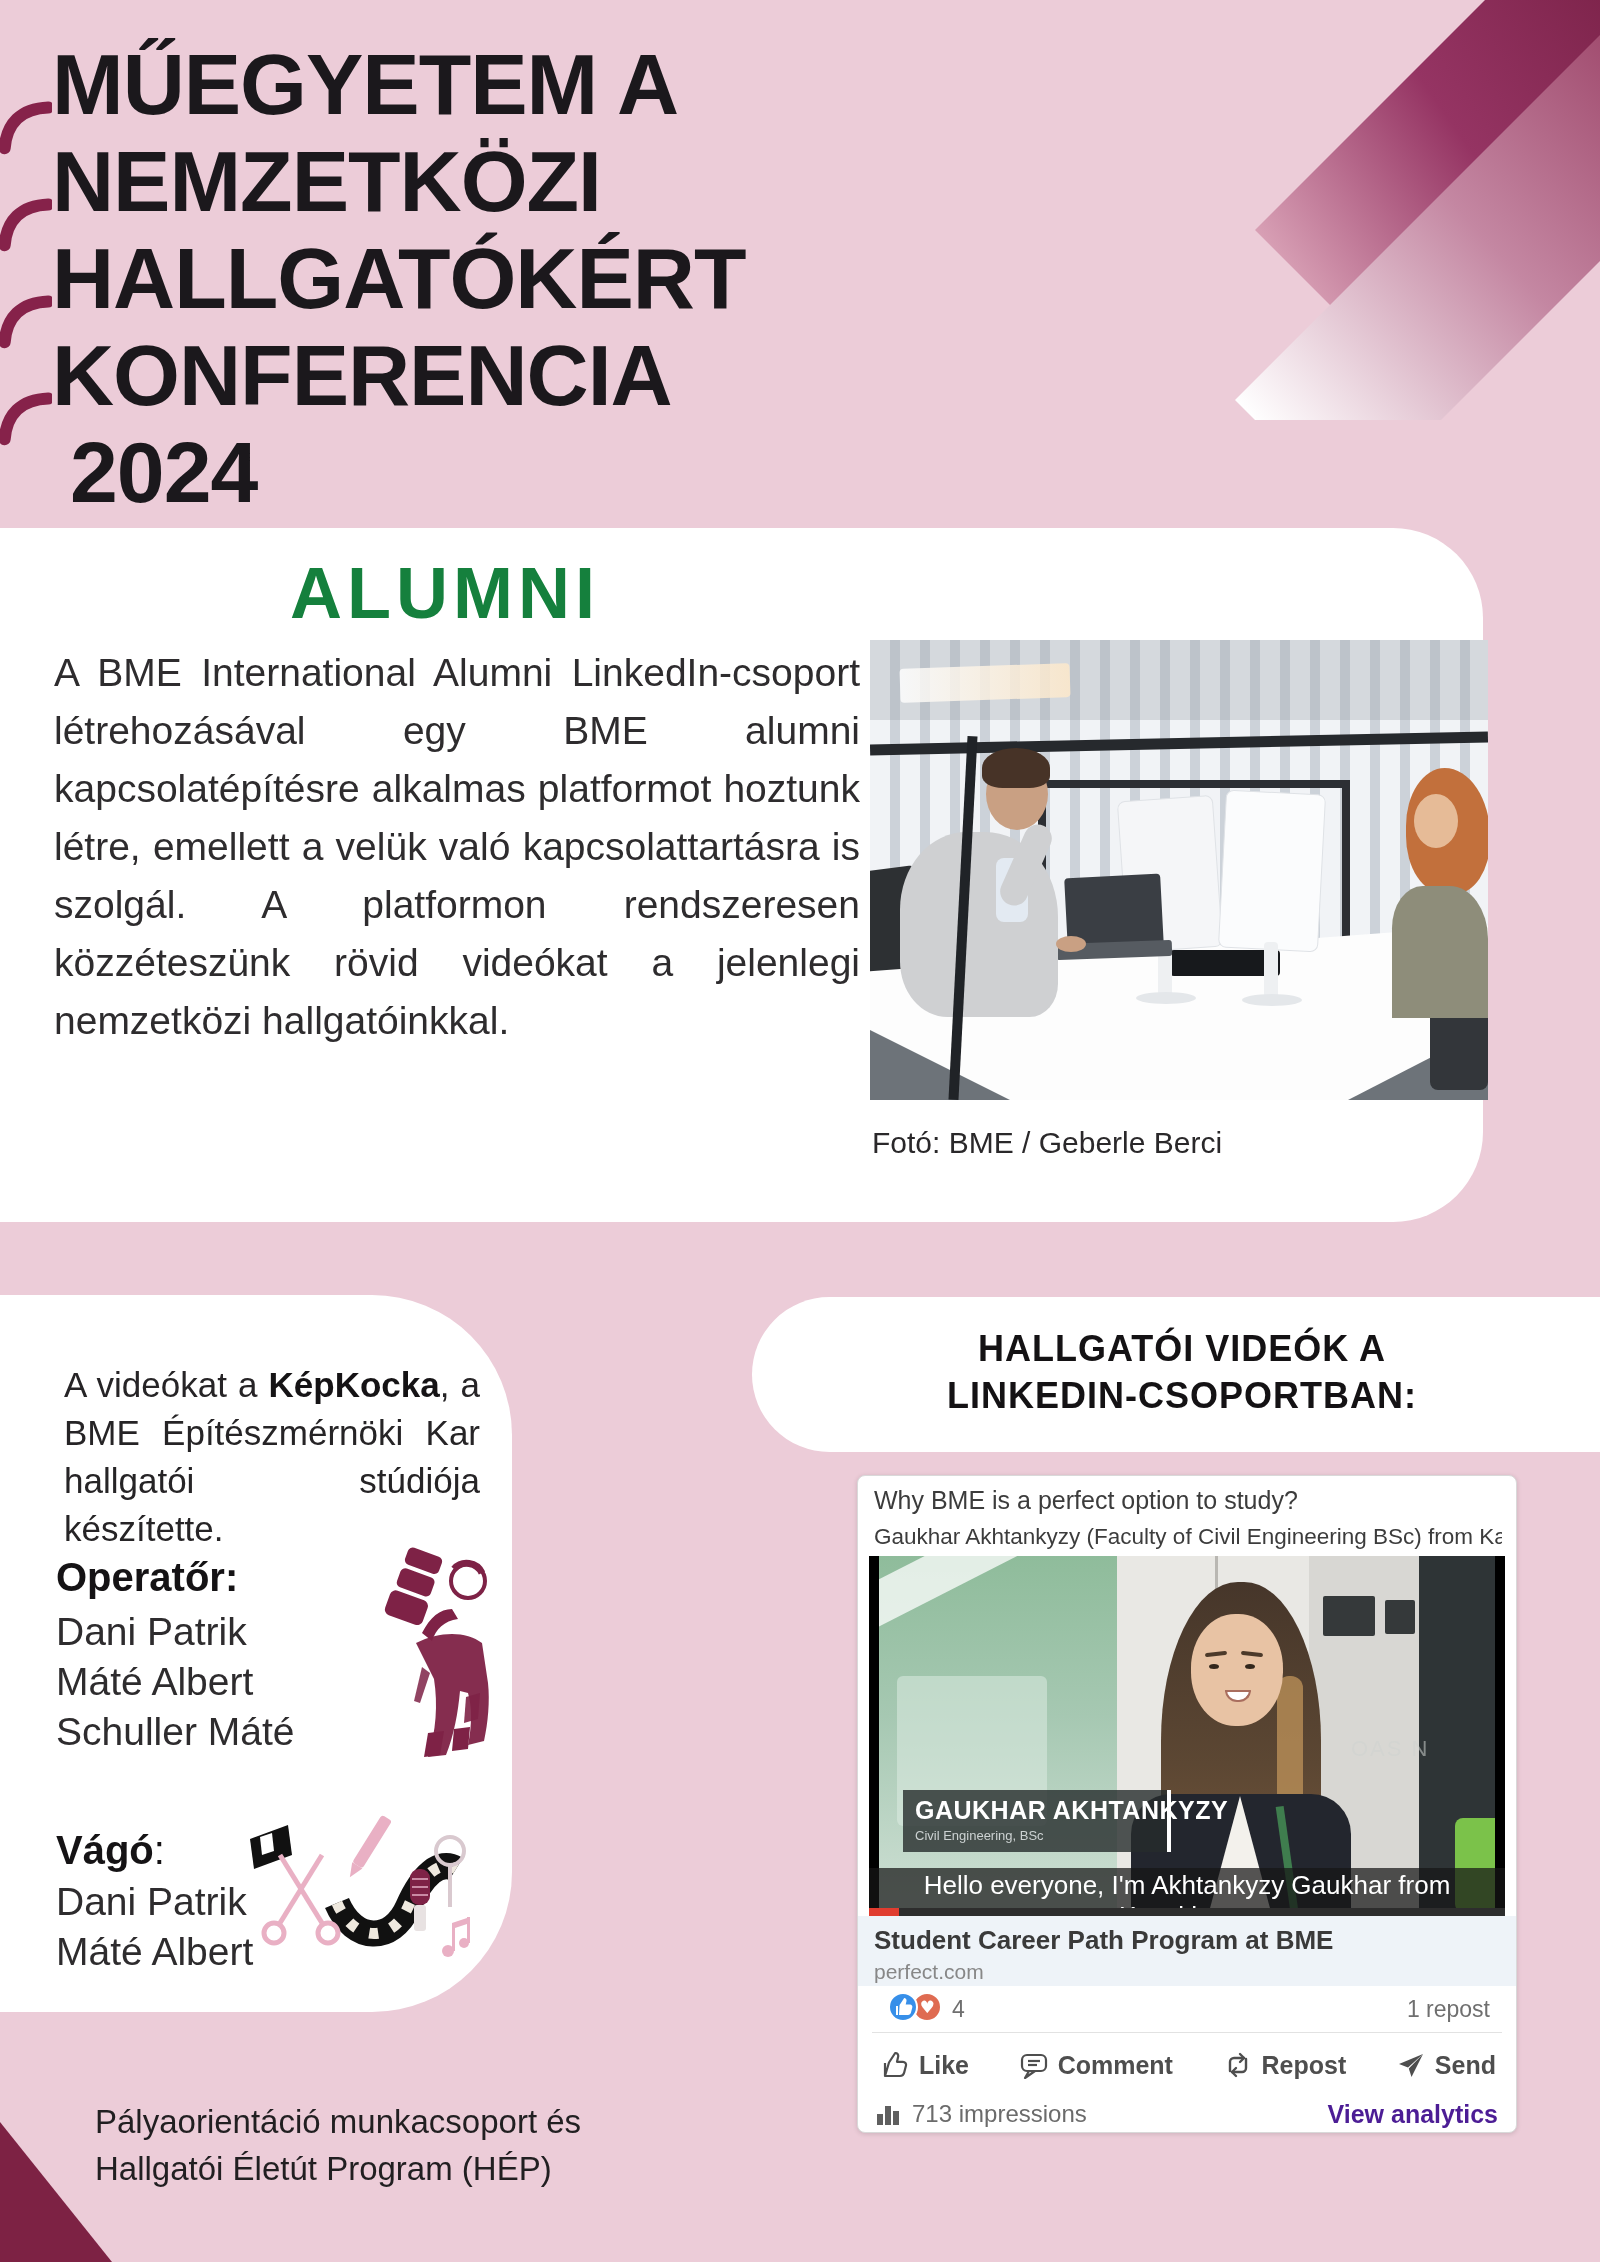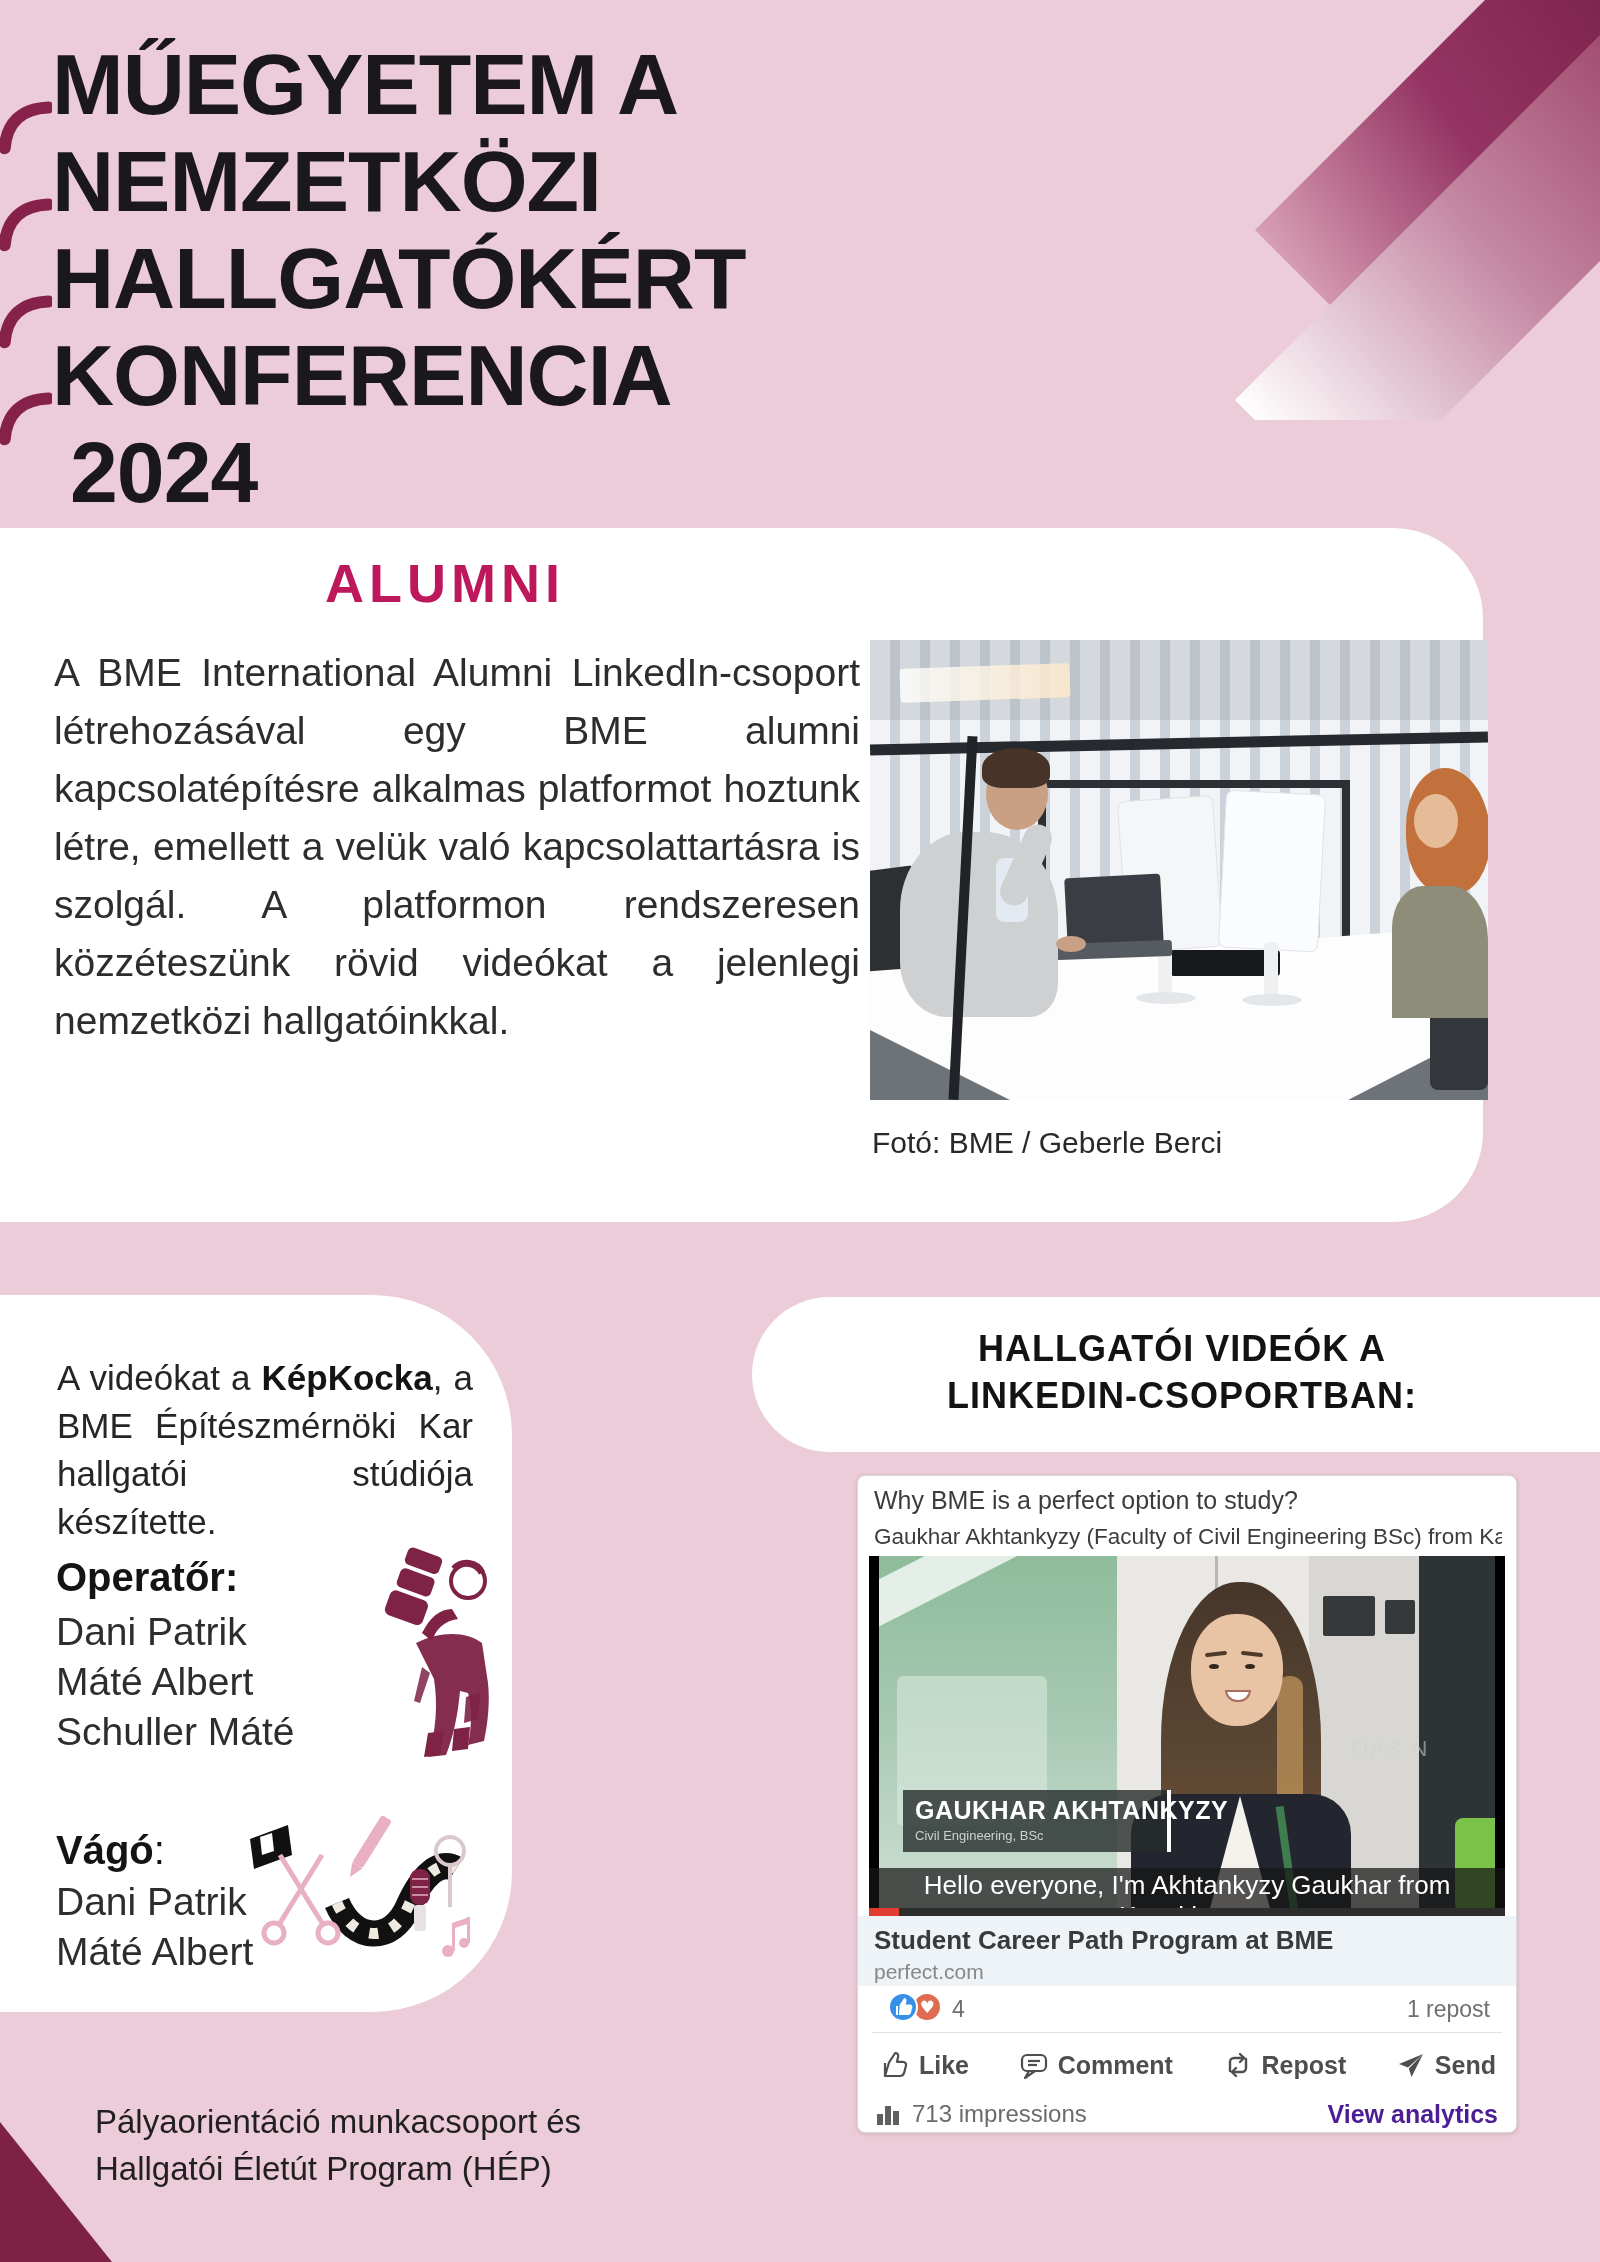--- a/index.html
+++ b/index.html
@@ -17,22 +17,22 @@
   .title-block{left:52px;top:36px;width:900px;}
   .title-line{position:relative;font-size:86px;line-height:97px;font-weight:800;
     color:#1b181c;letter-spacing:-1px;white-space:nowrap;}
   .title-line.year{padding-left:18px;}
   .swoosh{position:absolute;left:-52px;width:52px;height:60px;}
   .sw0{top:60px;}.sw1{top:157px;}.sw2{top:254px;}.sw3{top:351px;}
 
   
   .alumni-section{left:0;top:528px;width:1483px;height:694px;background:#ffffff;
     border-radius:0 90px 90px 0;}
-  .alumni-heading{left:42px;top:24px;width:806px;text-align:center;font-size:54px;
-    font-weight:800;letter-spacing:5px;color:#be185d;}
+  .alumni-heading{left:42px;top:24px;width:806px;text-align:center;font-size:72px;
+    font-weight:800;letter-spacing:5px;color:#15803d;}
   .alumni-paragraph{left:42px;top:104px;width:806px;font-size:39px;line-height:58px;
     color:#2e2c2e;text-align:justify;}
   .photo-caption{left:872px;top:598px;font-size:30px;color:#2a282a;}
 
   
   .photo{left:870px;top:112px;width:618px;height:460px;overflow:hidden;background:#e7eaee;}
   .blinds{left:0;top:0;width:618px;height:340px;
     background:repeating-linear-gradient(90deg,#f1f3f6 0 20px,#ccd2d9 20px 30px);}
   .window-top{left:0;top:0;width:618px;height:80px;background:rgba(160,168,176,.35);}
   .glow{left:30px;top:26px;width:170px;height:34px;background:linear-gradient(90deg,#fff,#ffe9c9);
@@ -247,21 +247,21 @@
       <div class="abs woman-hair"></div>
       <div class="abs woman-face"></div>
       <div class="abs woman-jacket"></div>
       <div class="abs frame-left"></div>
     </div>
 
     <div class="abs photo-caption">Fotó: BME / Geberle Berci</div>
   </section>
 
   <section class="abs credits-card">
-    <p class="abs credits-intro" style="margin:1px;">
+    <p class="abs credits-intro" style="margin:8px;">
       <span>A videókat a </span><b>KépKocka</b><span>, a BME Építészmérnöki Kar hallgatói stúdiója készítette.</span>
     </p>
 
     <div class="abs credit-label lbl-op">Operatőr:</div>
     <div class="abs credit-name op0">Dani Patrik</div>
     <div class="abs credit-name op1">Máté Albert</div>
     <div class="abs credit-name op2">Schuller Máté</div>
 
     <svg class="abs cam-illu" viewBox="0 0 138 214">
       <g fill="#7e2246">

